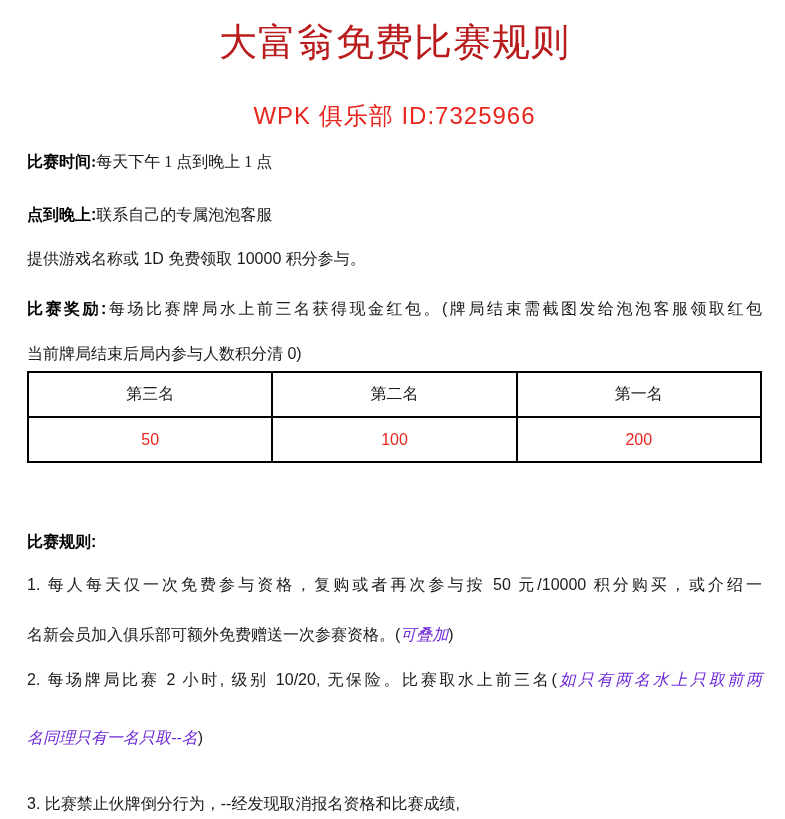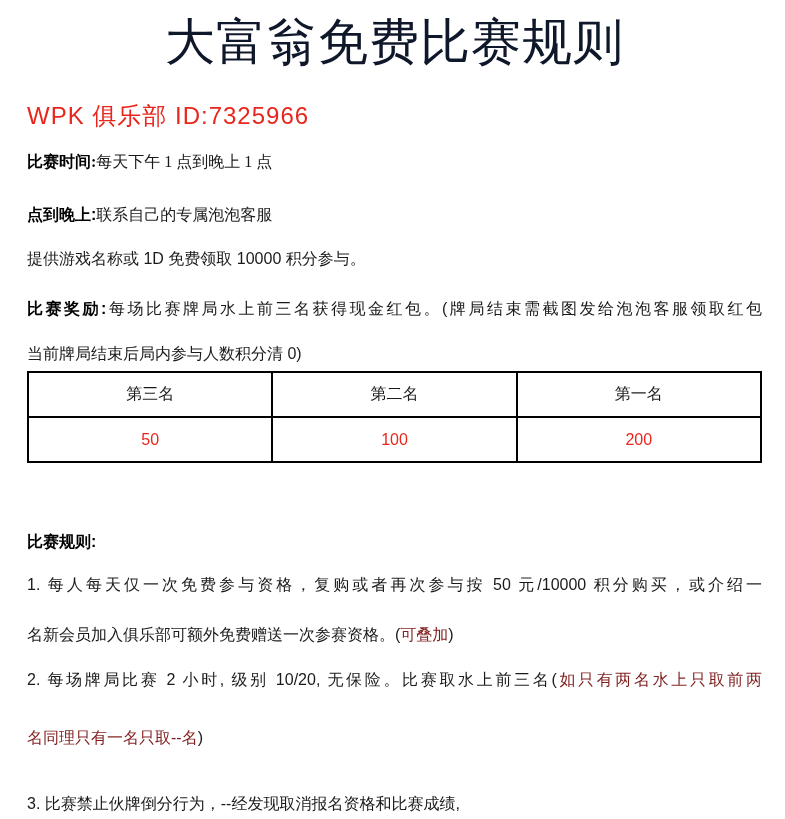--- a/index.html
+++ b/index.html
@@ -7,45 +7,45 @@
     width:785px;height:819px;
     font-family:"Liberation Sans","DejaVu Sans",sans-serif;
     color:#1a1a1a;
     overflow:hidden;
   }
   .doc{padding:18px 23px 0 27px;}
 
   .title{
     margin:0;
     font-family:"Liberation Serif","DejaVu Serif",serif;
-    font-size:50px;
+    font-size:38px;
     font-weight:400;
     line-height:48px;
     text-align:center;
-    color:#0f172a;
+    color:#b91c1c;
     letter-spacing:1px;
   }
   .subtitle{
     margin:36px 0 0 0;
     font-size:24px;
     font-weight:500;
     line-height:28px;
-    text-align:left;
+    text-align:center;
     color:#e8261d;
     letter-spacing:1px;
   }
 
   .para{
     margin:0;
     font-size:16px;
     line-height:22px;
     color:#1a1a1a;
   }
   .para b{font-weight:700;color:#000;}
-  .red{color:#7f1d1d;}
+  .red{color:#6d28d9;font-style:italic;}
 
   .fill{text-align:justify;text-align-last:justify;}
 
   .mt-p1{margin-top:21px;font-family:Liberation Serif, serif;}
   .mt-p2{margin-top:31px;}
   .mt-p3{margin-top:22px;}
   .mt-p4{margin-top:28px;}
   .mt-p5{margin-top:23px;}
   .mt-heading{margin-top:68px;}
   .mt-r1a{margin-top:21px;}

